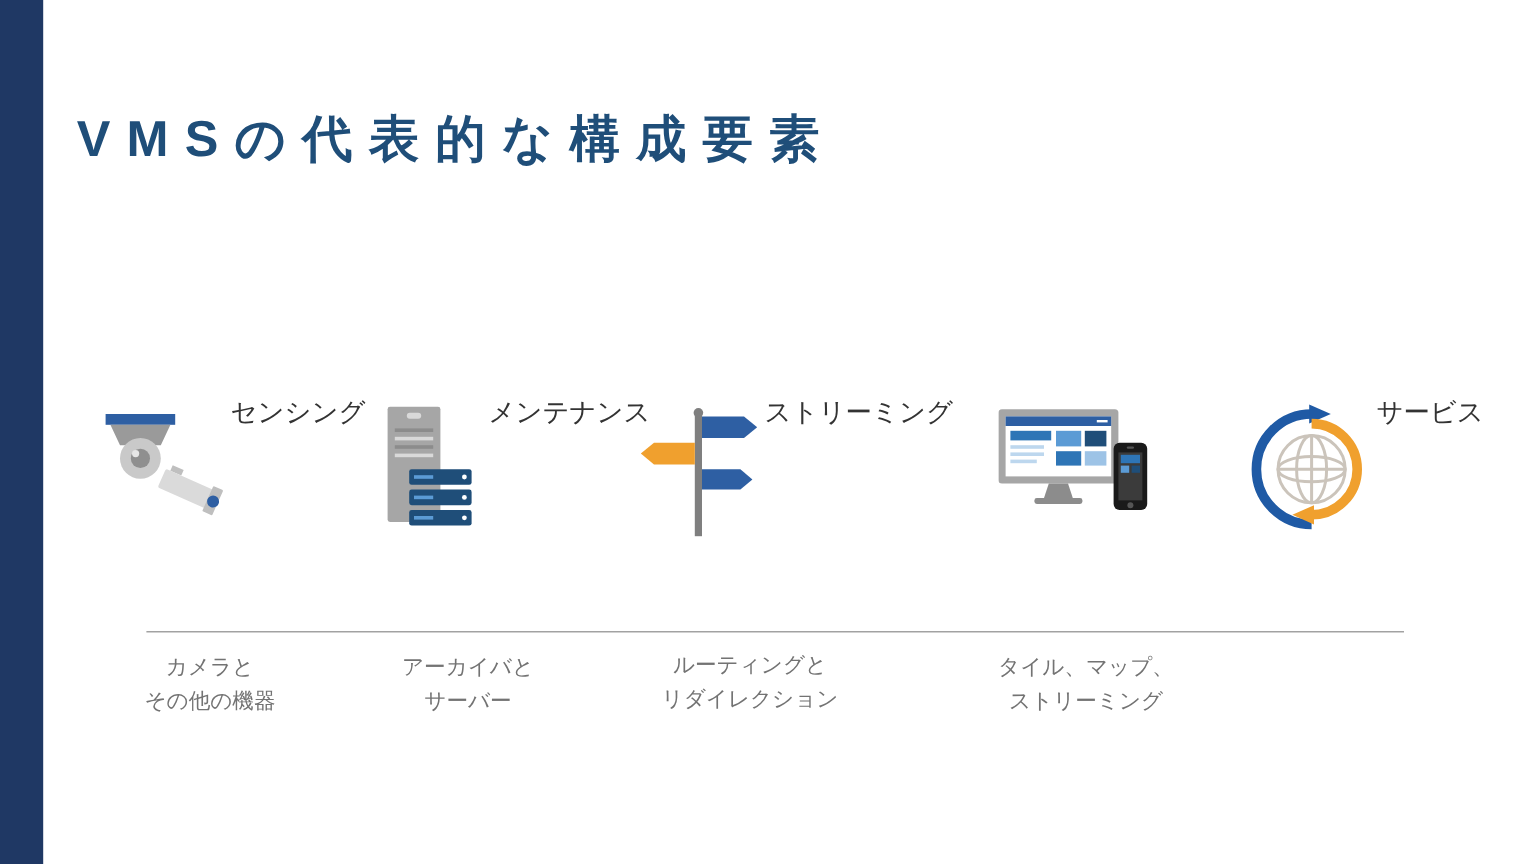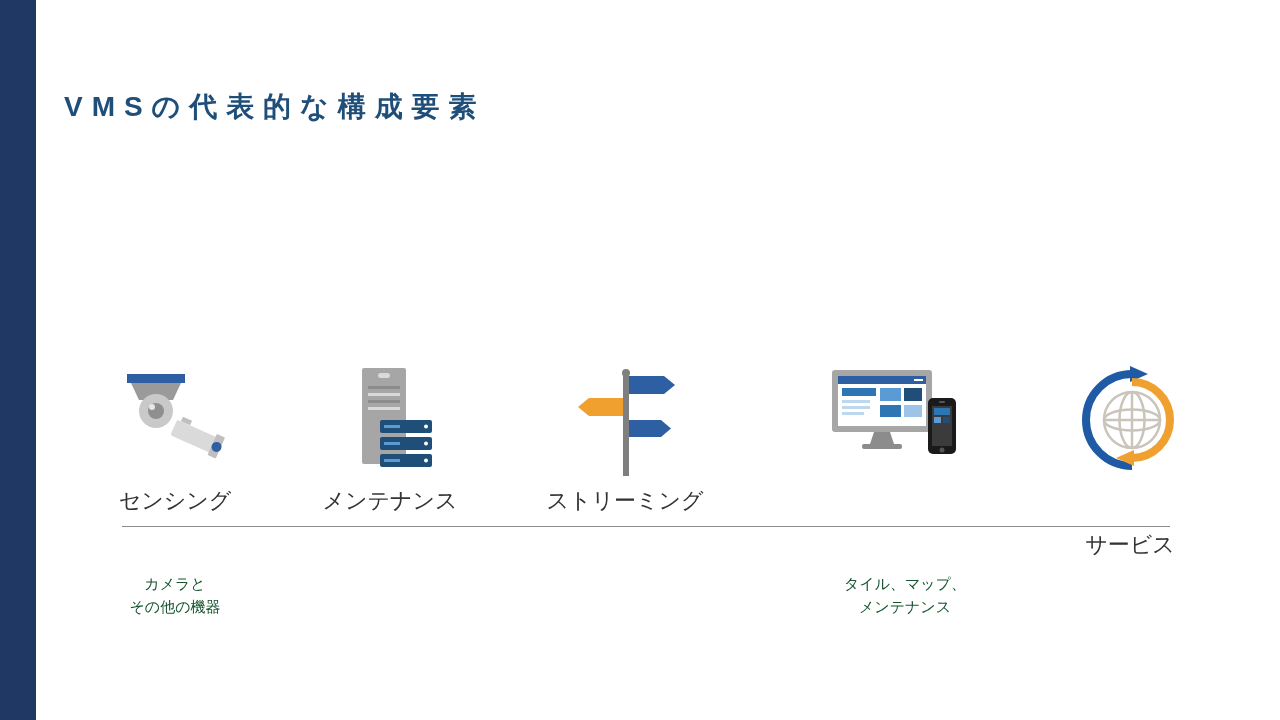--- a/index.html
+++ b/index.html
@@ -10,47 +10,47 @@
     position: relative;
     overflow: hidden;
   }
   .accent-bar {
     position: absolute; left: 0; top: 0;
     width: 36px; height: 720px;
     background: #1F3864;
   }
   .title {
     position: absolute; left: 64px; top: 88px;
-    font-size: 28px; font-weight: bold;
+    font-size: 42px; font-weight: bold;
     letter-spacing: 0.32em;
     color: #1F4E79;
     white-space: nowrap;
   }
   .divider {
     position: absolute; left: 122px; top: 526px;
     width: 1048px; height: 1px;
     background: #8C8C8C;
   }
   .col {
-    position: absolute; top: 356px; height: 290px;
-    display: flex; flex-direction: column; align-items: center;
+    position: absolute; top: 327px; height: 290px;
+    display: flex; 
   }
   .icon-box {
     height: 128px; width: 100%;
     display: flex; align-items: center; justify-content: center;
   }
   .label {
     font-size: 22px; color: #333333;
     margin-top: 2px; white-space: nowrap;
   }
   .desc {
     position: absolute; top: 216px; left: 0; right: 0;
     text-align: center;
-    font-size: 15px; line-height: 1.55;
-    color: #14532d;
+    font-size: 18px; line-height: 1.55;
+    color: #737373;
     white-space: pre-line;
   }
 </style>
 </head>
 <body>
 
 <div class="accent-bar"></div>
 
 <h1 class="title">VMSの代表的な構成要素</h1>
 
@@ -91,33 +91,37 @@
       <circle cx="92" cy="62.5" r="2" fill="#FFFFFF"></circle>
       <rect x="46" y="73" width="52" height="13" rx="2" fill="#1F4E79"></rect>
       <rect x="50" y="78" width="16" height="3" fill="#5B9BD5"></rect>
       <circle cx="92" cy="79.5" r="2" fill="#FFFFFF"></circle>
       <rect x="46" y="90" width="52" height="13" rx="2" fill="#1F4E79"></rect>
       <rect x="50" y="95" width="16" height="3" fill="#5B9BD5"></rect>
       <circle cx="92" cy="96.5" r="2" fill="#FFFFFF"></circle>
     </svg>
   </div>
   <div class="label">メンテナンス</div>
+  <div class="desc">アーカイバと
+サーバー</div>
 </div>
 
 <div class="col" style="left:525px; width:200px;font-family:Liberation Mono, monospace;">
   <div class="icon-box">
     <svg width="112" height="112" viewBox="0 0 112 112" aria-hidden="true">
       <circle cx="57" cy="9" r="4" fill="#7F7F7F"></circle>
       <rect x="54" y="8" width="6" height="104" fill="#7F7F7F"></rect>
       <path d="M60 12 L95 12 L106 21 L95 30 L60 30 Z" fill="#2E5FA3"></path>
       <path d="M54 34 L20 34 L9 43 L20 52 L54 52 Z" fill="#F0A02E"></path>
       <path d="M60 56 L92 56 L102 64.5 L92 73 L60 73 Z" fill="#2E5FA3"></path>
     </svg>
   </div>
   <div class="label">ストリーミング</div>
+  <div class="desc">ルーティングと
+リダイレクション</div>
 </div>
 
 <div class="col" style="left:765px; width:280px;">
   <div class="icon-box" style="transform:translateX(-10px);">
     <svg width="126" height="112" viewBox="0 0 126 112" aria-hidden="true">
       <rect x="0" y="6" width="100" height="62" rx="3" fill="#A6A6A6"></rect>
       <rect x="6" y="12" width="88" height="50" fill="#FFFFFF"></rect>
       <rect x="6" y="12" width="88" height="8" fill="#2E5FA3"></rect>
       <rect x="82" y="15" width="9" height="2" fill="#FFFFFF"></rect>
       <rect x="10" y="24" width="34" height="8" fill="#2E75B6"></rect>
@@ -133,24 +137,24 @@
       <rect x="96" y="34" width="28" height="56" rx="5" fill="#1A1A1A"></rect>
       <rect x="100" y="42" width="20" height="40" fill="#3B3B3B"></rect>
       <rect x="102" y="44" width="16" height="7" fill="#2E75B6"></rect>
       <rect x="102" y="53" width="7" height="6" fill="#5B9BD5"></rect>
       <rect x="111" y="53" width="7" height="6" fill="#1F4E79"></rect>
       <rect x="107" y="37" width="6" height="2" rx="1" fill="#555555"></rect>
       <circle cx="110" cy="86" r="2.5" fill="#555555"></circle>
     </svg>
   </div>
   <div class="desc">タイル、マップ、
-メンテナンス</div>
+ストリーミング</div>
 </div>
 
-<div class="col" style="left:1035px; width:190px;gap:44px;">
+<div class="col" style="left:1035px; width:190px;">
   <div class="icon-box">
     <svg width="112" height="112" viewBox="0 0 112 112" aria-hidden="true">
       <g stroke="#CBC4BB" stroke-width="2.5" fill="none">
         <circle cx="58" cy="56" r="28"></circle>
         <ellipse cx="58" cy="56" rx="12.5" ry="28"></ellipse>
         <ellipse cx="58" cy="56" rx="28" ry="10.5"></ellipse>
         <line x1="30" y1="56" x2="86" y2="56"></line>
         <line x1="58" y1="28" x2="58" y2="84"></line>
       </g>
       <path d="M58 10 A 46 46 0 0 0 58 102" stroke="#1F5AA5" stroke-width="8" fill="none"></path>

